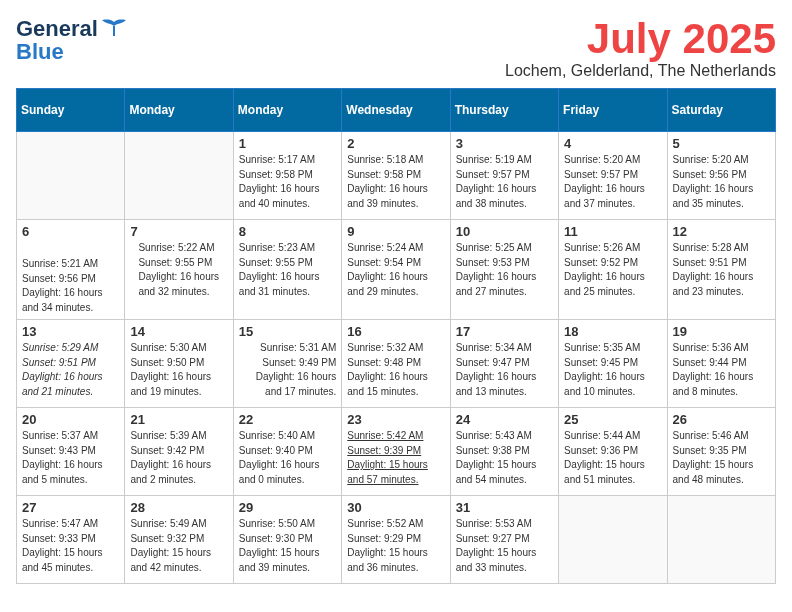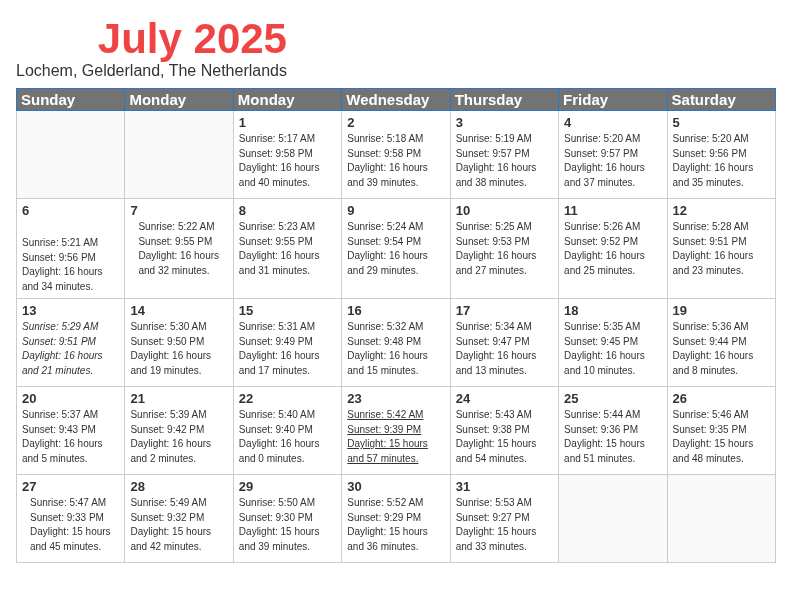--- a/index.html
+++ b/index.html
@@ -37,25 +37,25 @@
     }
     .location {
       font-size: 16px;
       color: #333;
     }
     table {
       width: 100%;
       border-collapse: collapse;
     }
     thead th {
-      background-color: #737373;
+      background-color: #0369a1;
       color: white;
-      font-size: 15px;
+      font-size: 12px;
       font-weight: bold;
-      padding: 2px 4px;
+      padding: 14px 4px;
       text-align: left;
       border: 1px solid #2878c8;
     }
     tbody td {
       border: 1px solid #ccc;
       vertical-align: top;
       padding: 4px 5px;
       font-size: 10.5px;
       color: #222;
       min-height: 80px;
@@ -75,20 +75,34 @@
     }
     tbody tr {
       height: 88px;
     }
     .empty { background: #f9f9f9; }
   </style>
 </head>
 <body>
 
 <div class="header">
+  <div class="logo">
+    <div class="logo-row">
+      <div>
+        <div style="display:flex;align-items:center;">
+          <span style="font-size:22px;font-weight:bold;color:#1a3a5c;">General</span>
+          <svg width="28" height="22" viewBox="0 0 28 22" style="margin-left:2px;">
+            <path d="M14 4 C18 0, 26 2, 26 2 C22 6, 18 5, 14 8 C10 5, 6 6, 2 2 C2 2, 10 0, 14 4Z" fill="#2878c8"></path>
+            <path d="M14 8 L14 18" stroke="#2878c8" stroke-width="2"></path>
+          </svg>
+        </div>
+        <div style="font-size:22px;font-weight:bold;color:#2878c8;line-height:0.9;">Blue</div>
+      </div>
+    </div>
+  </div>
   <div class="title-block">
     <div class="month-title">July 2025</div>
     <div class="location">Lochem, Gelderland, The Netherlands</div>
   </div>
 </div>
 
 <table>
   <thead>
     <tr>
     <th>Sunday</th>
@@ -201,21 +215,21 @@
         </td>
         <td>
           <span class="day-num">14</span>
           <div class="day-info" style="white-space: pre-line;">Sunrise: 5:30 AM
 Sunset: 9:50 PM
 Daylight: 16 hours
 and 19 minutes.</div>
         </td>
         <td>
           <span class="day-num">15</span>
-          <div class="day-info" style="white-space: pre-line;">Sunrise: 5:31 AM
+          <div class="day-info" style="white-space: pre-line; text-align: right;">Sunrise: 5:31 AM
 Sunset: 9:49 PM
 Daylight: 16 hours
 and 17 minutes.</div>
         </td>
         <td>
           <span class="day-num">16</span>
           <div class="day-info" style="white-space: pre-line;">Sunrise: 5:32 AM
 Sunset: 9:48 PM
 Daylight: 16 hours
 and 15 minutes.</div>
@@ -289,21 +303,21 @@
           <span class="day-num">26</span>
           <div class="day-info" style="white-space: pre-line;">Sunrise: 5:46 AM
 Sunset: 9:35 PM
 Daylight: 15 hours
 and 48 minutes.</div>
         </td>
       </tr>
       <tr>
         <td>
           <span class="day-num">27</span>
-          <div class="day-info" style="white-space: pre-line; margin-left: 8px;">Sunrise: 5:47 AM
+          <div class="day-info" style="white-space: pre-line;">Sunrise: 5:47 AM
 Sunset: 9:33 PM
 Daylight: 15 hours
 and 45 minutes.</div>
         </td>
         <td>
           <span class="day-num">28</span>
           <div class="day-info" style="white-space: pre-line;">Sunrise: 5:49 AM
 Sunset: 9:32 PM
 Daylight: 15 hours
 and 42 minutes.</div>

